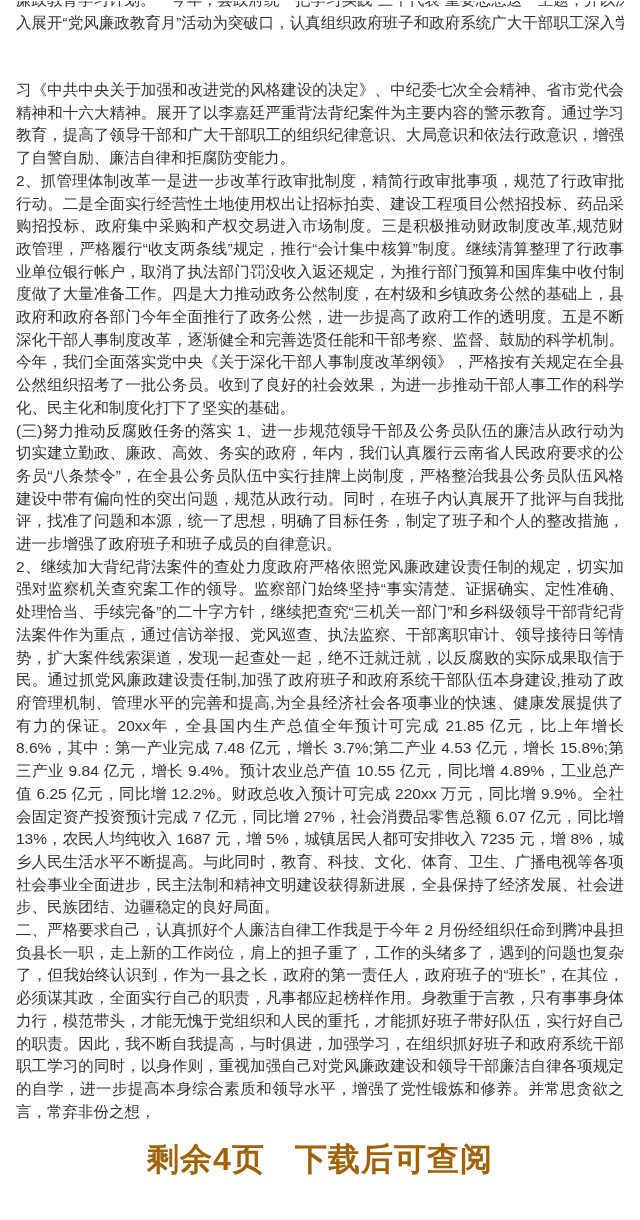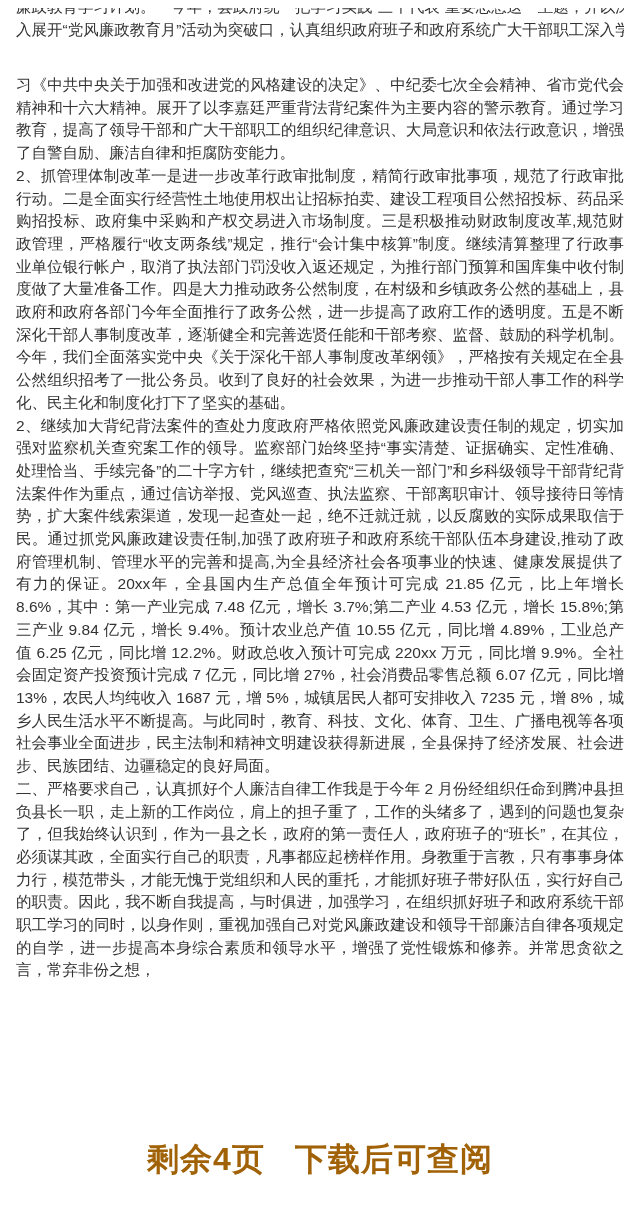--- a/index.html
+++ b/index.html
@@ -8,21 +8,21 @@
     width: 640px;
     height: 1220px;
     background: #ffffff;
     overflow: hidden;
     position: relative;
     font-family: "Liberation Sans", "DejaVu Sans", sans-serif;
   }
   .doc {
     position: absolute;
     left: 16px;
-    top: 8px;
+    top: 1px;
     width: 608px;
     color: #333333;
     font-size: 15.5px;
     line-height: 22.7px;
     text-align: justify;
   }
   
   .clip-line {
     height: 9px;
     overflow: hidden;
@@ -32,21 +32,21 @@
     margin-top: -12px;
     white-space: nowrap;
   }
   .cont-line {
     margin-top: 2px;
     height: 23px;
     white-space: nowrap;
     overflow: hidden;
   }
   
-  .body-block { margin-top: 32px; }
+  .body-block { margin-top: 44px; }
   .body-block p { margin: 0; padding: 0; }
   .preview-footer {
     position: absolute;
     top: 1138px;
     left: 0;
     width: 640px;
     text-align: center;
     color: #a16207;
     font-size: 32px;
     font-weight: bold;
@@ -59,20 +59,21 @@
 <body>
 
 <div class="doc">
   <div class="clip-line">
     <span class="inner">廉政教育学习计划。　今年，县政府统一把学习实践“三个代表”重要思想这一主题，并以深</span>
   </div>
   <div class="cont-line">入展开“党风廉政教育月”活动为突破口，认真组织政府班子和政府系统广大干部职工深入学</div>
   <div class="body-block">
     <p>习《中共中央关于加强和改进党的风格建设的决定》、中纪委七次全会精神、省市党代会精神和十六大精神。展开了以李嘉廷严重背法背纪案件为主要内容的警示教育。通过学习教育，提高了领导干部和广大干部职工的组织纪律意识、大局意识和依法行政意识，增强了自警自励、廉洁自律和拒腐防变能力。</p>
     <p>2、抓管理体制改革一是进一步改革行政审批制度，精简行政审批事项，规范了行政审批行动。二是全面实行经营性土地使用权出让招标拍卖、建设工程项目公然招投标、药品采购招投标、政府集中采购和产权交易进入市场制度。三是积极推动财政制度改革,规范财政管理，严格履行“收支两条线”规定，推行“会计集中核算”制度。继续清算整理了行政事业单位银行帐户，取消了执法部门罚没收入返还规定，为推行部门预算和国库集中收付制度做了大量准备工作。四是大力推动政务公然制度，在村级和乡镇政务公然的基础上，县政府和政府各部门今年全面推行了政务公然，进一步提高了政府工作的透明度。五是不断深化干部人事制度改革，逐渐健全和完善选贤任能和干部考察、监督、鼓励的科学机制。今年，我们全面落实党中央《关于深化干部人事制度改革纲领》，严格按有关规定在全县公然组织招考了一批公务员。收到了良好的社会效果，为进一步推动干部人事工作的科学化、民主化和制度化打下了坚实的基础。</p>
+    <p>(三)努力推动反腐败任务的落实 1、进一步规范领导干部及公务员队伍的廉洁从政行动为切实建立勤政、廉政、高效、务实的政府，年内，我们认真履行云南省人民政府要求的公务员“八条禁令”，在全县公务员队伍中实行挂牌上岗制度，严格整治我县公务员队伍风格建设中带有偏向性的突出问题，规范从政行动。同时，在班子内认真展开了批评与自我批评，找准了问题和本源，统一了思想，明确了目标任务，制定了班子和个人的整改措施，进一步增强了政府班子和班子成员的自律意识。</p>
     <p>2、继续加大背纪背法案件的查处力度政府严格依照党风廉政建设责任制的规定，切实加强对监察机关查究案工作的领导。监察部门始终坚持“事实清楚、证据确实、定性准确、处理恰当、手续完备”的二十字方针，继续把查究“三机关一部门”和乡科级领导干部背纪背法案件作为重点，通过信访举报、党风巡查、执法监察、干部离职审计、领导接待日等情势，扩大案件线索渠道，发现一起查处一起，绝不迁就迁就，以反腐败的实际成果取信于民。通过抓党风廉政建设责任制,加强了政府班子和政府系统干部队伍本身建设,推动了政府管理机制、管理水平的完善和提高,为全县经济社会各项事业的快速、健康发展提供了有力的保证。20xx年，全县国内生产总值全年预计可完成 21.85 亿元，比上年增长 8.6%，其中：第一产业完成 7.48 亿元，增长 3.7%;第二产业 4.53 亿元，增长 15.8%;第三产业 9.84 亿元，增长 9.4%。预计农业总产值 10.55 亿元，同比增 4.89%，工业总产值 6.25 亿元，同比增 12.2%。财政总收入预计可完成 220xx 万元，同比增 9.9%。全社会固定资产投资预计完成 7 亿元，同比增 27%，社会消费品零售总额 6.07 亿元，同比增 13%，农民人均纯收入 1687 元，增 5%，城镇居民人都可安排收入 7235 元，增 8%，城乡人民生活水平不断提高。与此同时，教育、科技、文化、体育、卫生、广播电视等各项社会事业全面进步，民主法制和精神文明建设获得新进展，全县保持了经济发展、社会进步、民族团结、边疆稳定的良好局面。</p>
     <p>二、严格要求自己，认真抓好个人廉洁自律工作我是于今年 2 月份经组织任命到腾冲县担负县长一职，走上新的工作岗位，肩上的担子重了，工作的头绪多了，遇到的问题也复杂了，但我始终认识到，作为一县之长，政府的第一责任人，政府班子的“班长”，在其位，必须谋其政，全面实行自己的职责，凡事都应起榜样作用。身教重于言教，只有事事身体力行，模范带头，才能无愧于党组织和人民的重托，才能抓好班子带好队伍，实行好自己的职责。因此，我不断自我提高，与时俱进，加强学习，在组织抓好班子和政府系统干部职工学习的同时，以身作则，重视加强自己对党风廉政建设和领导干部廉洁自律各项规定的自学，进一步提高本身综合素质和领导水平，增强了党性锻炼和修养。并常思贪欲之言，常弃非份之想，</p>
   </div>
 </div>
 
 <div class="preview-footer">
   <span>剩余4页</span><span class="dl">下载后可查阅</span>
 </div>
 
 </body></html>

